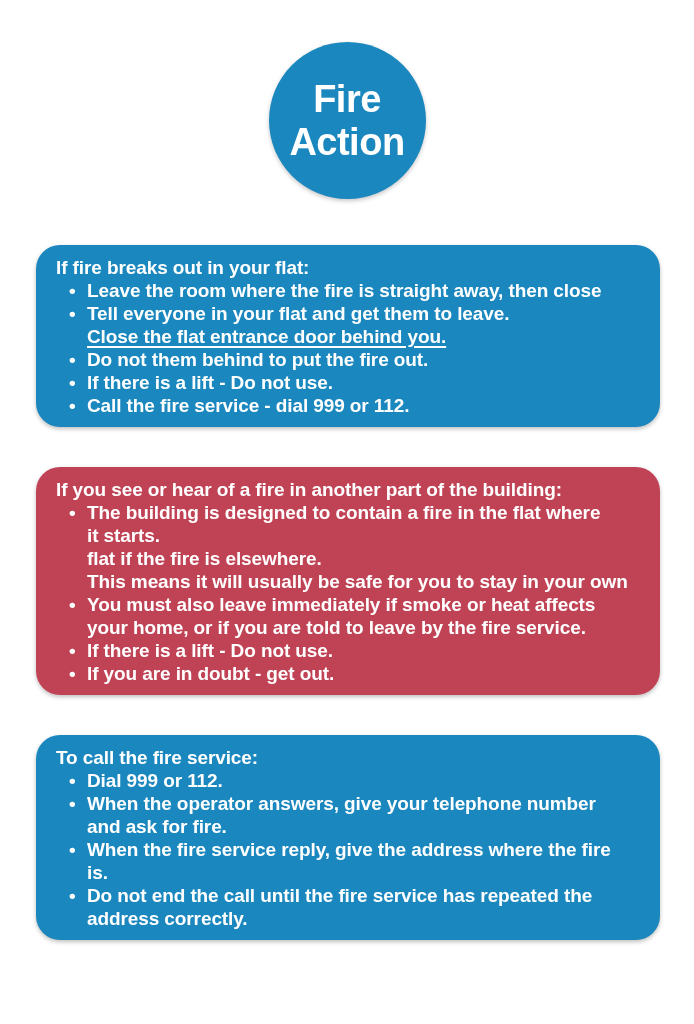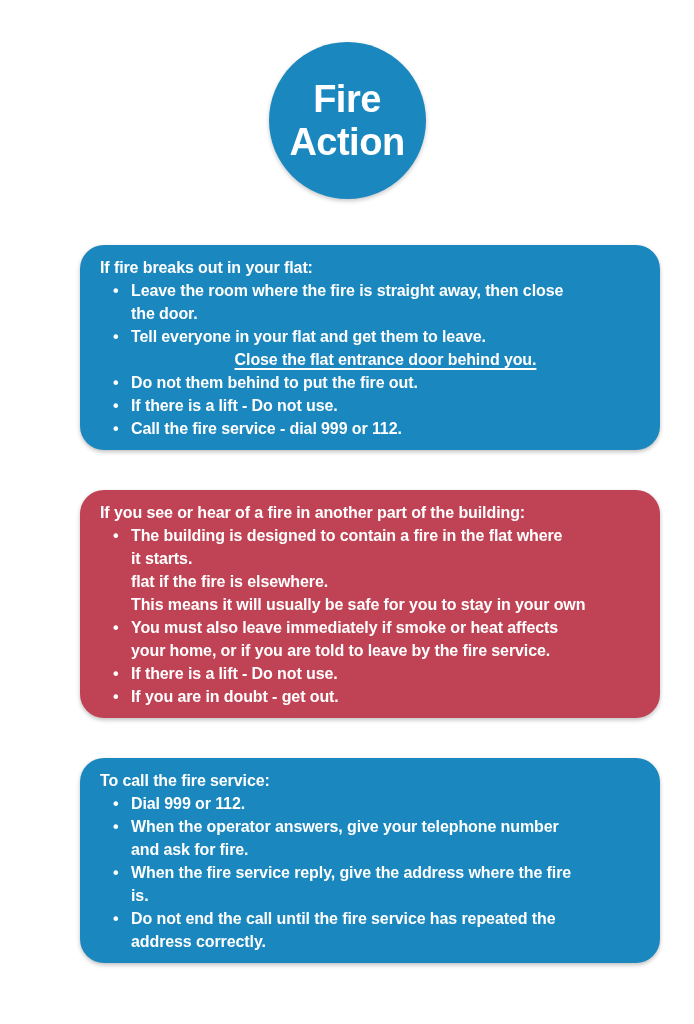--- a/index.html
+++ b/index.html
@@ -32,27 +32,26 @@
     box-shadow: 0 2px 4px rgba(0,0,0,0.22);
     letter-spacing: -0.5px;
   }
   .panels {
     padding: 0 34px 0 36px;
   }
   .panel {
     border-radius: 24px;
     color: var(--text, #ffffff);
     font-weight: bold;
-    font-size: 16px;
+    font-size: 19px;
     line-height: 23px;
     padding: 11px 20px 10px 20px;
     margin-bottom: 40px;
     box-shadow: 0 2px 4px rgba(0,0,0,0.25);
     letter-spacing: -0.1px;
-    margin-left: 44px;
   }
   .panel.blue { background: var(--panel-blue, #1a87be); }
   .panel.red  { background: var(--panel-red, #c04355); }
   .panel-heading { margin: 0; }
   ul.instructions {
     list-style: none;
     margin: 0;
     padding: 0;
   }
   ul.instructions li {
@@ -63,41 +62,39 @@
     content: "\2022";
     position: absolute;
     left: 13px;
     top: 0;
   }
   .line { display: block; }
   .line.u {
     text-decoration: underline;
     text-decoration-thickness: 2px;
     text-underline-offset: 3px;
-    text-align: center;
   }
 </style>
 </head>
 <body>
 
 <div class="page">
 
   <div class="badge">
     <span class="badge-line">Fire</span>
     <span class="badge-line">Action</span>
   </div>
 
   <div class="panels">
 
     <section class="panel blue">
       <div class="panel-heading">If fire breaks out in your flat:</div>
       <ul class="instructions">
         <li>
           <span class="line">Leave the room where the fire is straight away, then close</span>
-          <span class="line">the door.</span>
         </li>
         <li>
           <span class="line">Tell everyone in your flat and get them to leave.</span>
           <span class="line u">Close the flat entrance door behind you.</span>
         </li>
         <li>
           <span class="line">Do not them behind to put the fire out.</span>
         </li>
         <li>
           <span class="line">If there is a lift - Do not use.</span>

